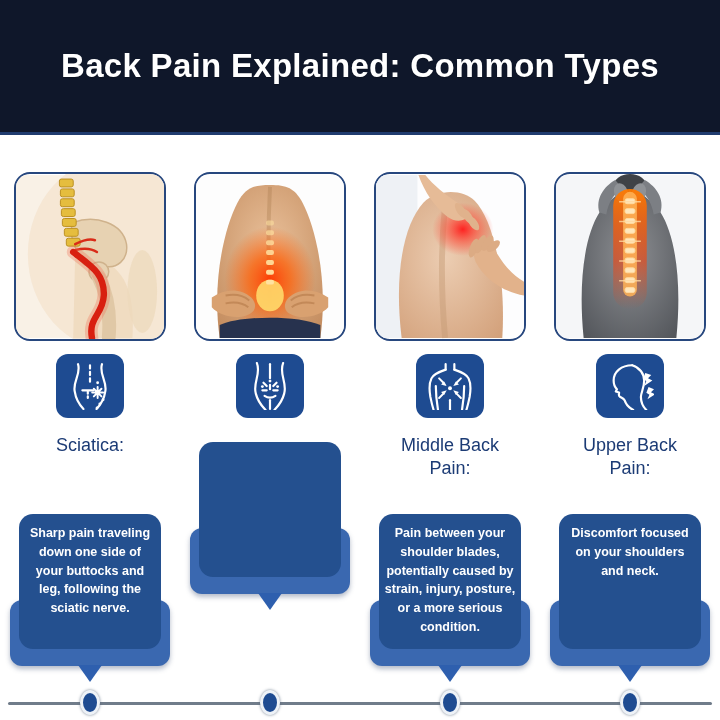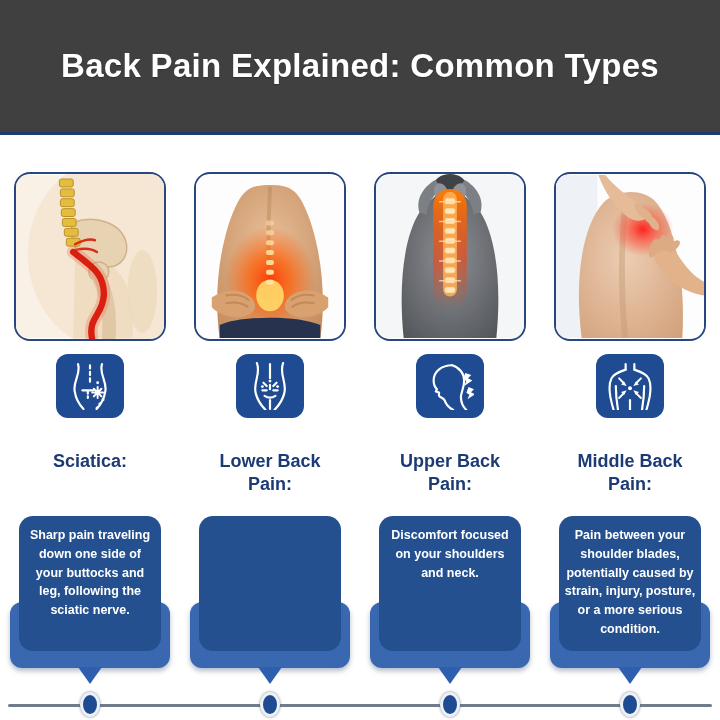--- a/index.html
+++ b/index.html
@@ -4,21 +4,21 @@
 <style>
   * { margin:0; padding:0; box-sizing:border-box; }
   html,body { background:#ffffff; }
   body { font-family:"Liberation Sans", sans-serif; }
   .page {
     position:relative; width:720px; height:720px; background:#ffffff;
     overflow:hidden;
   }
   
   .header {
-    height:135px; background:#404040; color:#ffffff;
+    height:135px; background:#0f172a; color:#ffffff;
     display:flex; flex-direction:column; justify-content:center;
     text-align:center; font-weight:bold; font-size:33px; line-height:1.42;
     border-bottom:3px solid #203c6f;
     text-shadow:0 1px 1px rgba(0,0,0,.25);
     letter-spacing:.3px;
   }
   
   .columns { display:grid; grid-template-columns:repeat(4,180px); }
   .col { display:flex; flex-direction:column; align-items:center; }
   .photo {
@@ -26,26 +26,26 @@
     border:2.5px solid #27477e; border-radius:16px; overflow:hidden;
     background:#fff;
   }
   .photo svg { display:block; width:100%; height:100%; }
   .icon-tile {
     margin-top:13px; width:68px; height:64px; background:#1e4b91;
     border-radius:12px; display:flex; align-items:center; justify-content:center;
   }
   .icon-tile svg { width:48px; height:48px; }
   .label {
-    margin-top:32px; height:56px; width:132px;
-    font-size:18px; font-weight:bold; color:#1c3b75;
+    margin-top:16px; height:56px; width:132px;
+    font-size:18px; font-weight:normal; color:#1c3b75;
     text-align:center; line-height:1.3;
   }
   
-  .bubble { position:relative; width:160px; height:168px; margin-top:10px; }
+  .bubble { position:relative; width:160px; height:168px; margin-top:24px; }
   .bubble-light {
     position:absolute; left:0; right:0; top:86px; bottom:16px;
     background:#3a68b0; border-radius:12px;
     box-shadow:0 3px 5px rgba(40,60,100,.35);
   }
   .bubble-dark {
     position:absolute; left:9px; right:9px; top:0; height:135px;
     background:#24508f; border-radius:14px;
   }
   .bubble-text {
@@ -180,24 +180,83 @@
           <path d="M22,35 L22,43"></path>
           <path d="M22,21 L22,25 M16,19 L19,22 M28,19 L25,22 M15,26 L19,26 M29,26 L25,26"></path>
           <path d="M17,31 C20,33 24,33 27,31"></path>
           <g fill="#ffffff" stroke="none">
             <circle cx="22" cy="17.5" r="1.3"></circle>
               <circle cx="15" cy="22.5" r="1.3"></circle>
               <circle cx="29" cy="22.5" r="1.3"></circle>
           </g>
         </svg>
       </div>
-      <div class="label">Lower Back Pain:</div>
       <div class="bubble">
         <div class="bubble-light"></div>
         <div class="bubble-dark"></div>
+        <div class="bubble-tail"></div>
+      </div>
+    </div>
+
+    <div class="col">
+      <div class="photo">
+        <svg viewBox="0 0 150 165">
+          <defs>
+            <radialGradient id="skin4" cx="45%" cy="45%" r="75%">
+              <stop offset="0%" stop-color="#eccdb2"></stop>
+                <stop offset="100%" stop-color="#d3a17b"></stop>
+            </radialGradient>
+            <radialGradient id="glow4" cx="50%" cy="50%" r="50%">
+              <stop offset="0%" stop-color="#ff1a1a" stop-opacity="0.95"></stop>
+              <stop offset="50%" stop-color="#ff4433" stop-opacity="0.55"></stop>
+              <stop offset="100%" stop-color="#ff4433" stop-opacity="0"></stop>
+            </radialGradient>
+          </defs>
+          <rect width="150" height="165" fill="#fdfdfe"></rect>
+          <rect width="42" height="165" fill="#eef1f5"></rect>
+          <path d="M26,165 C18,100 28,50 48,28 C62,14 88,14 100,26 C118,44 132,100 128,165 Z" fill="url(#skin4)"></path>
+          <path d="M70,30 C66,70 66,120 70,165" stroke="#c49873" stroke-width="6" opacity="0.45" fill="none"></path>
+          <ellipse cx="88" cy="55" rx="31" ry="27" fill="url(#glow4)"></ellipse>
+          <path d="M50,0 C58,10 70,20 84,29 L95,40 C90,48 80,48 72,42 C60,33 49,17 43,0 Z" fill="#e6bb97"></path>
+          <g fill="#e0b28c">
+            <ellipse cx="86" cy="36" rx="4" ry="9" transform="rotate(-35 86 36)"></ellipse>
+            <ellipse cx="93" cy="42" rx="4" ry="9" transform="rotate(-35 93 42)"></ellipse>
+            <ellipse cx="99" cy="49" rx="4" ry="8" transform="rotate(-35 99 49)"></ellipse>
+          </g>
+          <path d="M150,122 C128,118 110,105 101,88 L96,72 C104,62 115,64 119,73 C127,88 138,102 150,108 Z" fill="#e2b28b"></path>
+          <g fill="#dcab84">
+            <ellipse cx="99" cy="74" rx="4" ry="10" transform="rotate(20 99 74)"></ellipse>
+            <ellipse cx="106" cy="70" rx="4" ry="10" transform="rotate(25 106 70)"></ellipse>
+            <ellipse cx="113" cy="69" rx="4" ry="9" transform="rotate(35 113 69)"></ellipse>
+            <ellipse cx="119" cy="72" rx="4" ry="8" transform="rotate(50 119 72)"></ellipse>
+          </g>
+        </svg>
+      </div>
+      <div class="icon-tile">
+        <svg viewBox="0 0 44 44" fill="none" stroke="#ffffff" stroke-width="2" stroke-linecap="round">
+          <path d="M18,2 L18,7 M26,2 L26,7"></path>
+          <path d="M18,7 C12,9 7,11 5,15 C3,19 3,26 4,32 C5,37 6,41 7,44"></path>
+          <path d="M26,7 C32,9 37,11 39,15 C41,19 41,26 40,32 C39,37 38,41 37,44"></path>
+          <path d="M9,22 C9,30 10,38 11,44 M35,22 C35,30 34,38 33,44"></path>
+          <path d="M22,35 L22,44"></path>
+          <path d="M12,15 L16,19 M32,15 L28,19 M12,33 L16,29 M32,33 L28,29" stroke-width="1.8"></path>
+          <g fill="#ffffff" stroke="none">
+            <polygon points="19,22 13.8,20.6 16.6,17.8"></polygon>
+            <polygon points="25,22 30.2,20.6 27.4,17.8"></polygon>
+            <polygon points="19,26 13.8,27.4 16.6,30.2"></polygon>
+            <polygon points="25,26 30.2,27.4 27.4,30.2"></polygon>
+            <circle cx="22" cy="24" r="1.8"></circle>
+          </g>
+        </svg>
+      </div>
+      <div class="label">Middle Back Pain:</div>
+      <div class="bubble">
+        <div class="bubble-light"></div>
+        <div class="bubble-dark"></div>
+        <div class="bubble-text">Pain between your shoulder blades, potentially caused by strain, injury, posture, or a more serious condition.</div>
         <div class="bubble-tail"></div>
       </div>
     </div>
 
     <div class="col">
       <div class="photo">
         <svg viewBox="0 0 150 165">
           <defs>
             <radialGradient id="gray3" cx="50%" cy="45%" r="70%">
               <stop offset="0%" stop-color="#8d8f93"></stop>
@@ -245,80 +304,20 @@
       </div>
       <div class="label">Upper Back Pain:</div>
       <div class="bubble">
         <div class="bubble-light"></div>
         <div class="bubble-dark"></div>
         <div class="bubble-text">Discomfort focused on your shoulders and neck.</div>
         <div class="bubble-tail"></div>
       </div>
     </div>
 
-    <div class="col">
-      <div class="photo">
-        <svg viewBox="0 0 150 165">
-          <defs>
-            <radialGradient id="skin4" cx="45%" cy="45%" r="75%">
-              <stop offset="0%" stop-color="#eccdb2"></stop>
-                <stop offset="100%" stop-color="#d3a17b"></stop>
-            </radialGradient>
-            <radialGradient id="glow4" cx="50%" cy="50%" r="50%">
-              <stop offset="0%" stop-color="#ff1a1a" stop-opacity="0.95"></stop>
-              <stop offset="50%" stop-color="#ff4433" stop-opacity="0.55"></stop>
-              <stop offset="100%" stop-color="#ff4433" stop-opacity="0"></stop>
-            </radialGradient>
-          </defs>
-          <rect width="150" height="165" fill="#fdfdfe"></rect>
-          <rect width="42" height="165" fill="#eef1f5"></rect>
-          <path d="M26,165 C18,100 28,50 48,28 C62,14 88,14 100,26 C118,44 132,100 128,165 Z" fill="url(#skin4)"></path>
-          <path d="M70,30 C66,70 66,120 70,165" stroke="#c49873" stroke-width="6" opacity="0.45" fill="none"></path>
-          <ellipse cx="88" cy="55" rx="31" ry="27" fill="url(#glow4)"></ellipse>
-          <path d="M50,0 C58,10 70,20 84,29 L95,40 C90,48 80,48 72,42 C60,33 49,17 43,0 Z" fill="#e6bb97"></path>
-          <g fill="#e0b28c">
-            <ellipse cx="86" cy="36" rx="4" ry="9" transform="rotate(-35 86 36)"></ellipse>
-            <ellipse cx="93" cy="42" rx="4" ry="9" transform="rotate(-35 93 42)"></ellipse>
-            <ellipse cx="99" cy="49" rx="4" ry="8" transform="rotate(-35 99 49)"></ellipse>
-          </g>
-          <path d="M150,122 C128,118 110,105 101,88 L96,72 C104,62 115,64 119,73 C127,88 138,102 150,108 Z" fill="#e2b28b"></path>
-          <g fill="#dcab84">
-            <ellipse cx="99" cy="74" rx="4" ry="10" transform="rotate(20 99 74)"></ellipse>
-            <ellipse cx="106" cy="70" rx="4" ry="10" transform="rotate(25 106 70)"></ellipse>
-            <ellipse cx="113" cy="69" rx="4" ry="9" transform="rotate(35 113 69)"></ellipse>
-            <ellipse cx="119" cy="72" rx="4" ry="8" transform="rotate(50 119 72)"></ellipse>
-          </g>
-        </svg>
-      </div>
-      <div class="icon-tile">
-        <svg viewBox="0 0 44 44" fill="none" stroke="#ffffff" stroke-width="2" stroke-linecap="round">
-          <path d="M18,2 L18,7 M26,2 L26,7"></path>
-          <path d="M18,7 C12,9 7,11 5,15 C3,19 3,26 4,32 C5,37 6,41 7,44"></path>
-          <path d="M26,7 C32,9 37,11 39,15 C41,19 41,26 40,32 C39,37 38,41 37,44"></path>
-          <path d="M9,22 C9,30 10,38 11,44 M35,22 C35,30 34,38 33,44"></path>
-          <path d="M22,35 L22,44"></path>
-          <path d="M12,15 L16,19 M32,15 L28,19 M12,33 L16,29 M32,33 L28,29" stroke-width="1.8"></path>
-          <g fill="#ffffff" stroke="none">
-            <polygon points="19,22 13.8,20.6 16.6,17.8"></polygon>
-            <polygon points="25,22 30.2,20.6 27.4,17.8"></polygon>
-            <polygon points="19,26 13.8,27.4 16.6,30.2"></polygon>
-            <polygon points="25,26 30.2,27.4 27.4,30.2"></polygon>
-            <circle cx="22" cy="24" r="1.8"></circle>
-          </g>
-        </svg>
-      </div>
-      <div class="label">Middle Back Pain:</div>
-      <div class="bubble">
-        <div class="bubble-light"></div>
-        <div class="bubble-dark"></div>
-        <div class="bubble-text">Pain between your shoulder blades, potentially caused by strain, injury, posture, or a more serious condition.</div>
-        <div class="bubble-tail"></div>
-      </div>
-    </div>
-
   </div>
 
   <div class="timeline">
     <div class="timeline-line"></div>
     <div class="timeline-dot dot-0"></div>
     <div class="timeline-dot dot-1"></div>
     <div class="timeline-dot dot-2"></div>
     <div class="timeline-dot dot-3"></div>
   </div>
 

